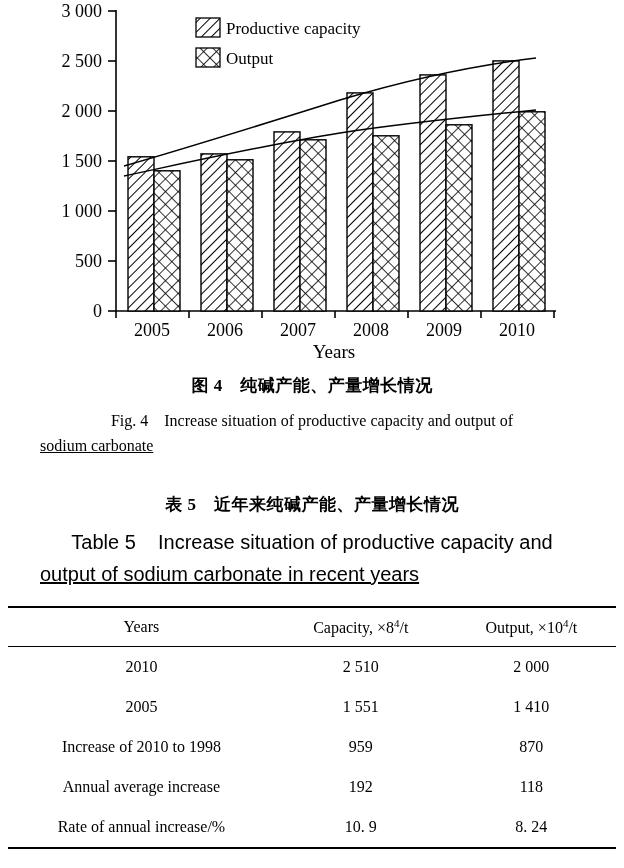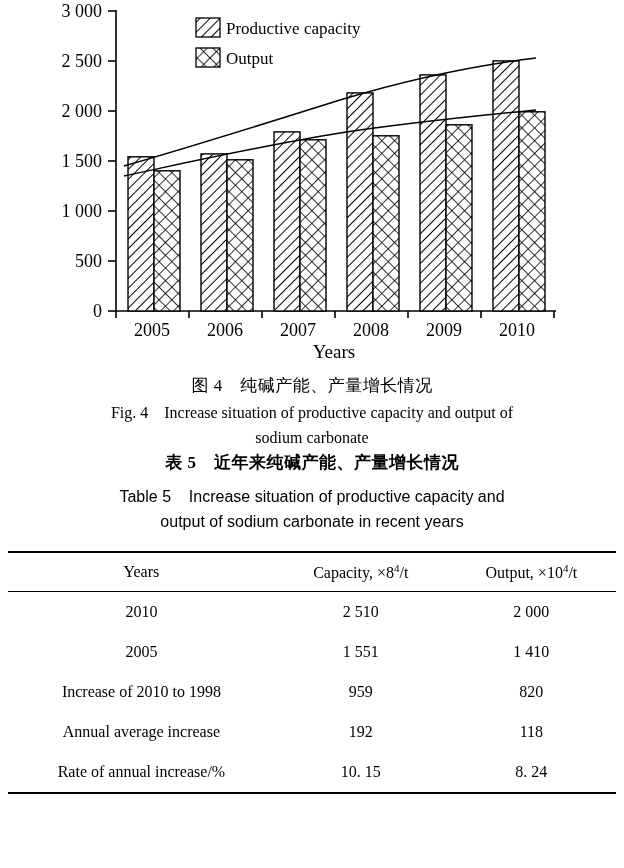--- a/index.html
+++ b/index.html
@@ -45,48 +45,50 @@
   }
 
   
   .caption-block {
     text-align: center;
     padding: 0 40px;
   }
   .cap-cn {
     font-family: "Liberation Serif", serif;
     font-size: 17px;
-    font-weight: normal;
+    font-weight: bold;
     margin-top: 14px;
     letter-spacing: 0.5px;
     text-align: center;
   }
   .cap-en {
     font-family: "Liberation Serif", serif;
     font-size: 16px;
-    margin-top: 4px;
+    margin-top: 12px;
     line-height: 1.55;
   }
   .cap-en .lead {
     font-weight: normal;
   }
   .cap-en-indent {
     display: block;
-    text-align: center;
+    text-align: left;
+    text-decoration: underline;
   }
 
   .table-title-cn {
     font-family: "Liberation Serif", serif;
     font-size: 17px;
     font-weight: bold;
+    margin-top: 34px;
     letter-spacing: 0.5px;
   }
   .table-title-en {
     font-family: "Liberation Sans", sans-serif;
-    font-size: 16px;
+    font-size: 20px;
     margin-top: 10px;
     line-height: 1.6;
   }
 
   
   #data-table-wrap {
     margin: 16px 8px 0 8px;
   }
   table.data-table {
     width: 608px;
@@ -254,30 +256,30 @@
         <td>2 000</td>
       </tr>
       <tr>
         <td>2005</td>
         <td>1 551</td>
         <td>1 410</td>
       </tr>
       <tr>
         <td>Increase of 2010 to 1998</td>
         <td>959</td>
-        <td>820</td>
+        <td>870</td>
       </tr>
       <tr>
         <td>Annual average increase</td>
         <td>192</td>
         <td>118</td>
       </tr>
       <tr>
         <td>Rate of annual increase/%</td>
-        <td>10. 15</td>
+        <td>10. 9</td>
         <td>8. 24</td>
       </tr>
       <tr class="rule-bottom">
         <td style="padding:0;height:0;"></td>
         <td style="padding:0;height:0;"></td>
         <td style="padding:0;height:0;"></td>
       </tr>
     </tbody>
   </table>
 </div>

